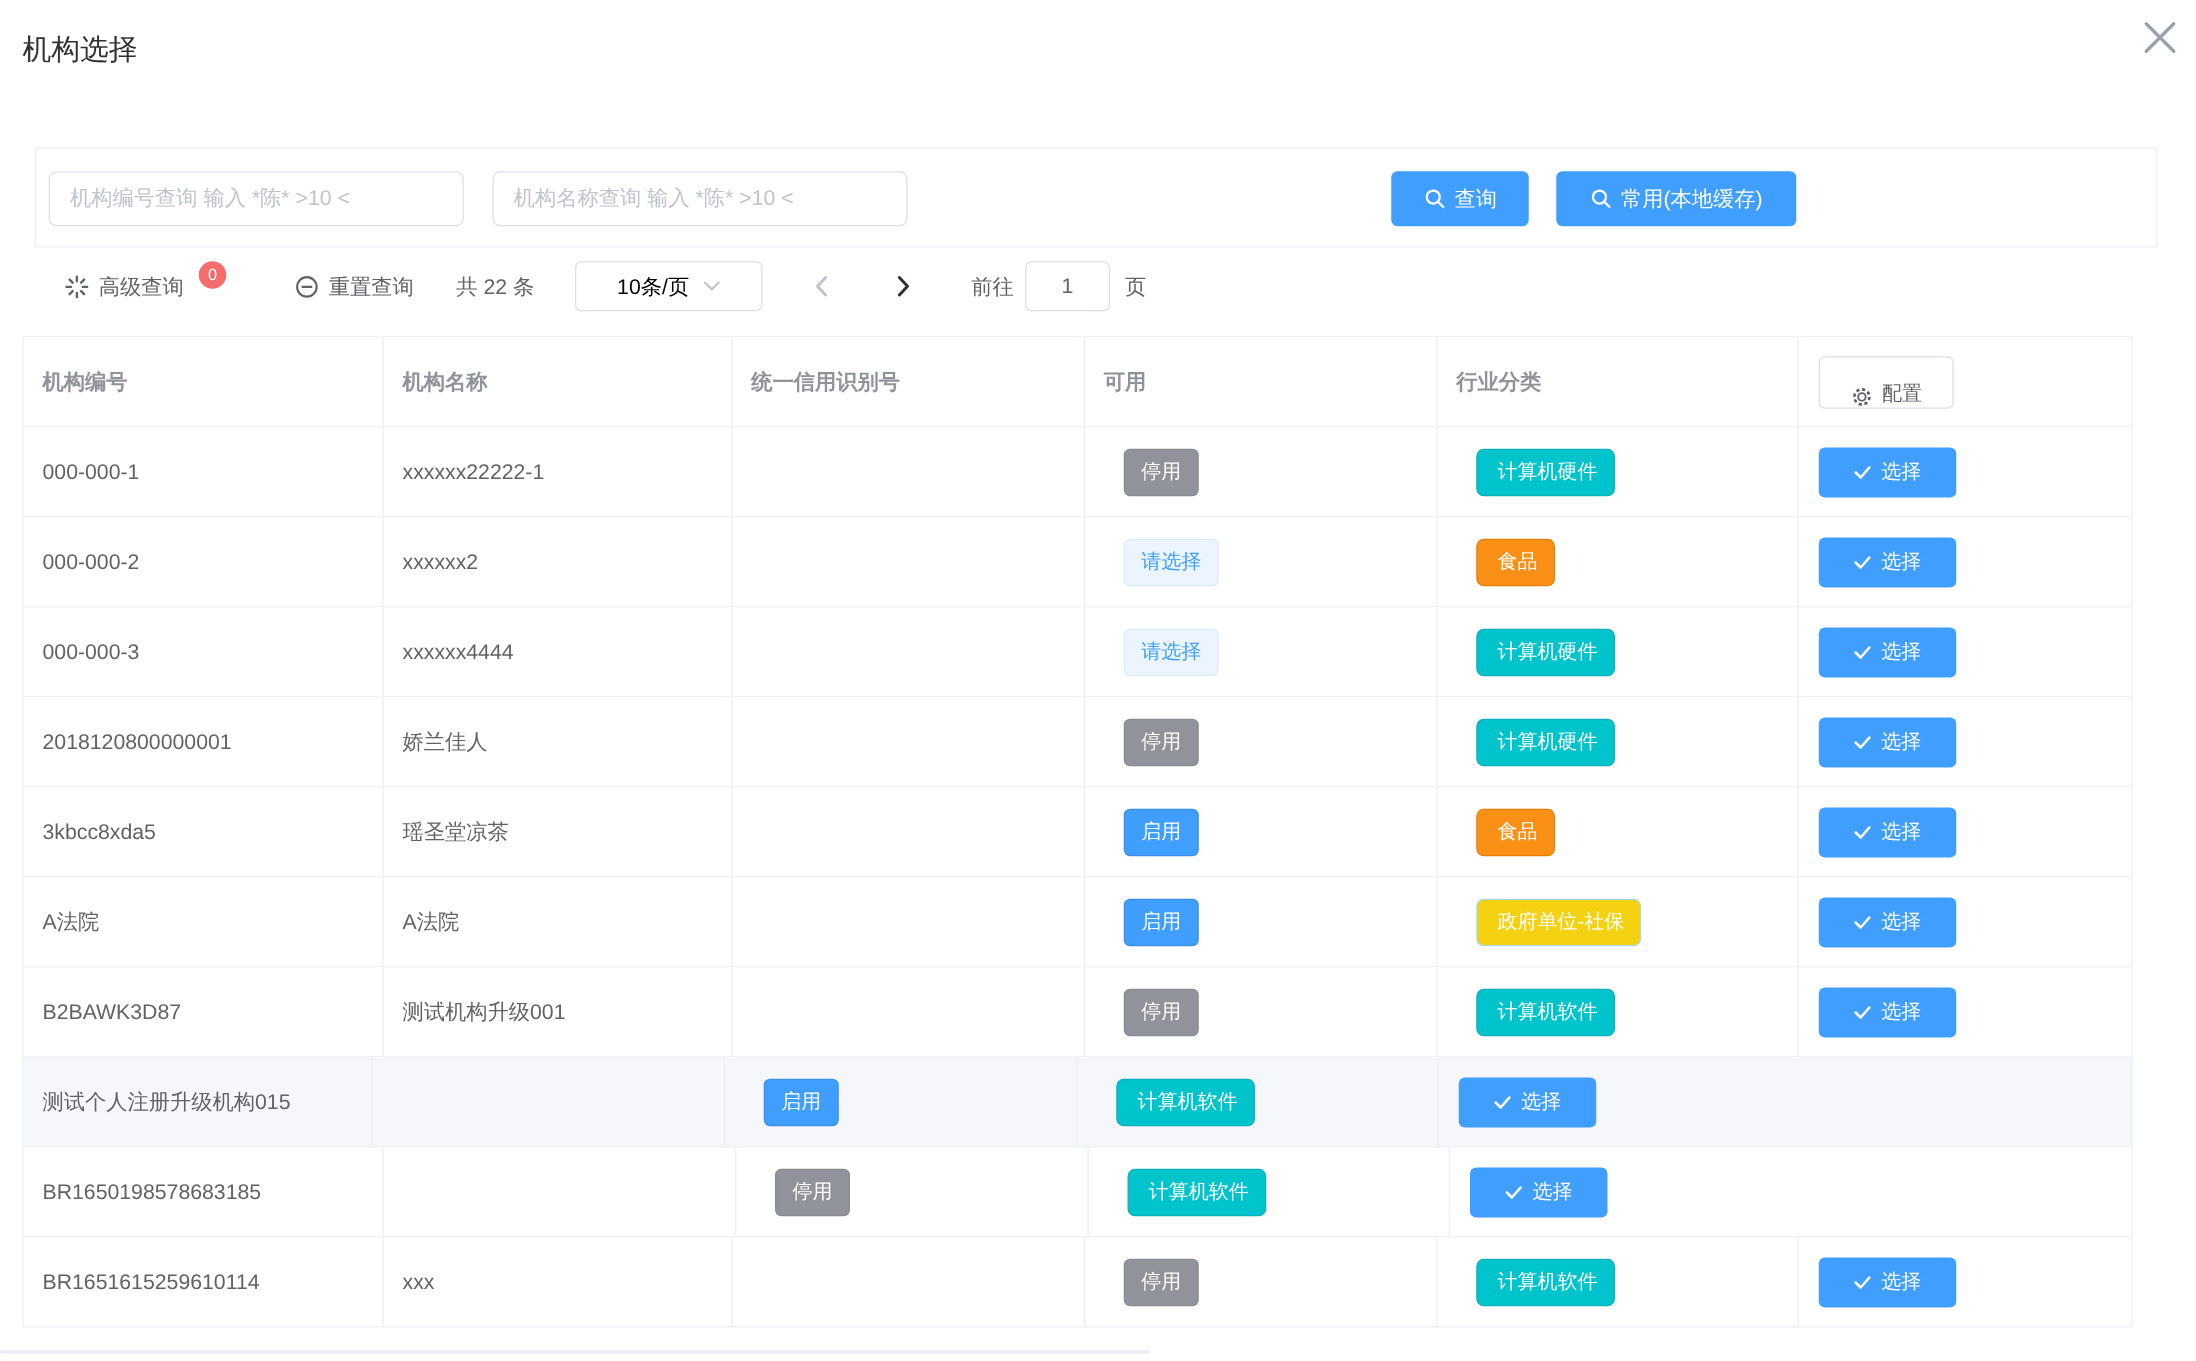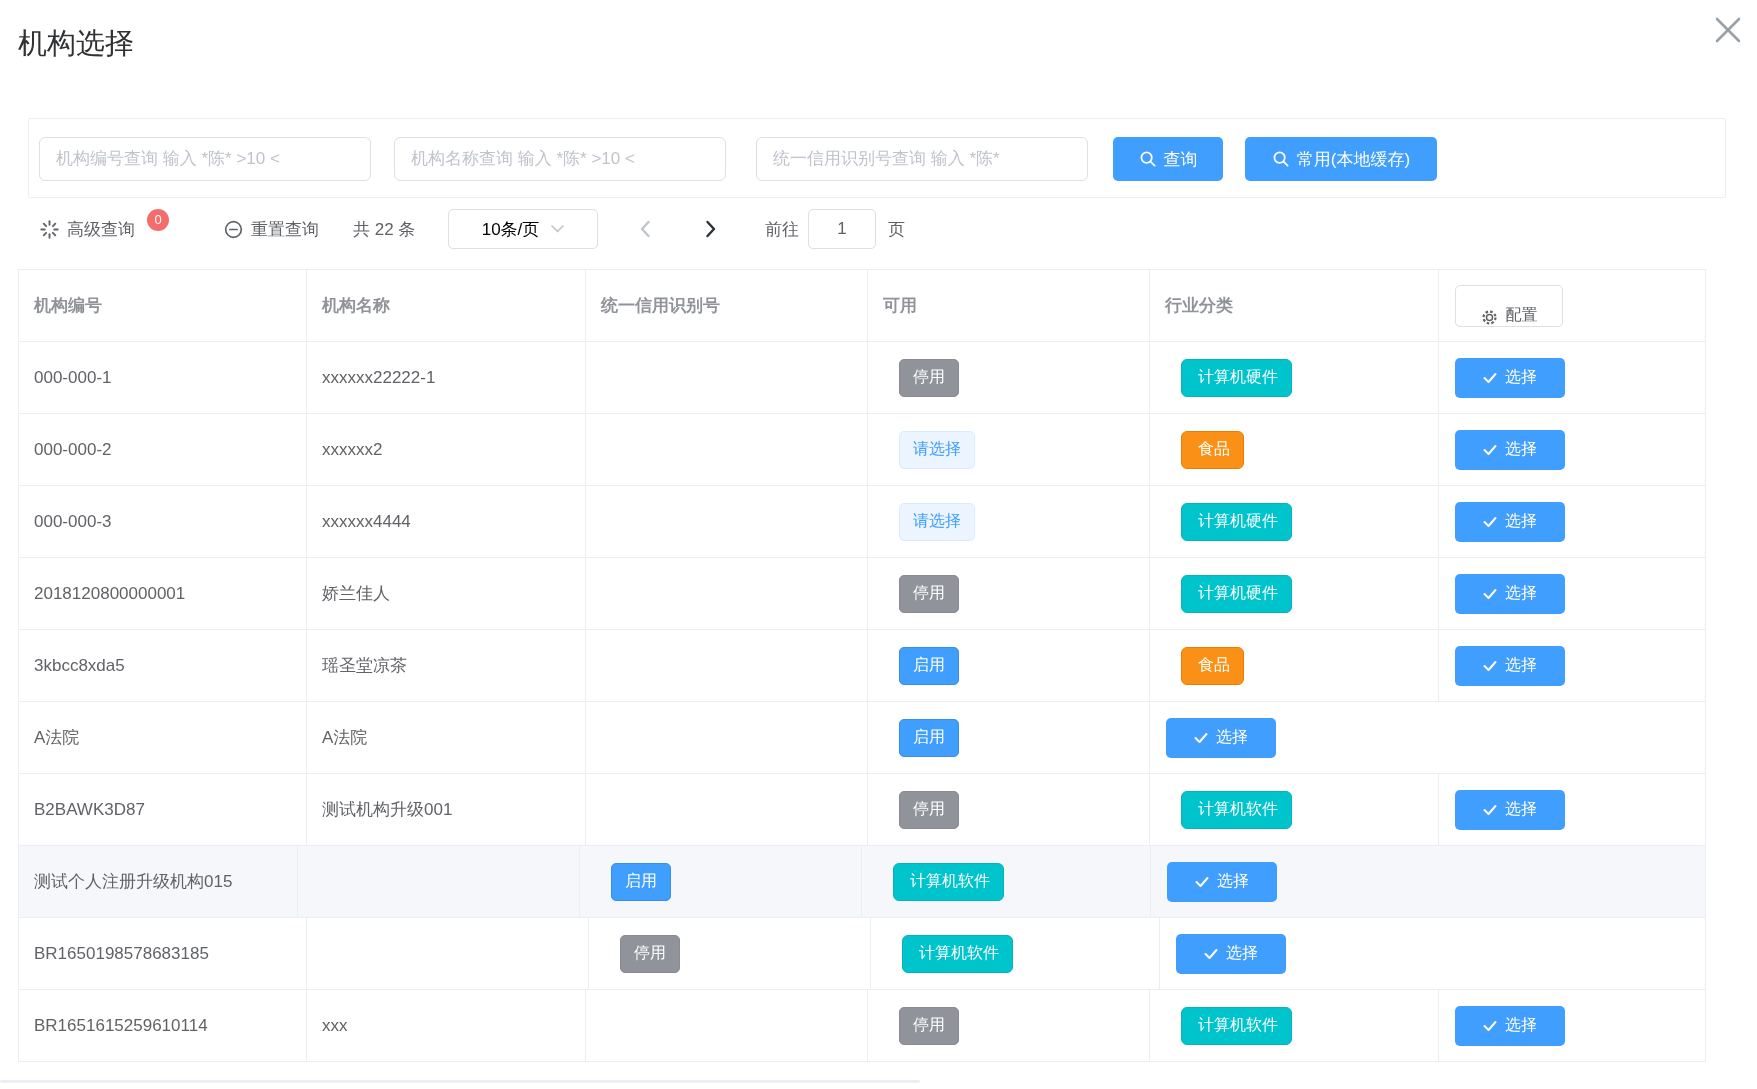--- a/index.html
+++ b/index.html
@@ -1,39 +1,39 @@
 <!DOCTYPE html>
 <html><head>
 <meta charset="utf-8">
 <style>
   * { box-sizing: border-box; margin: 0; padding: 0; }
   html,body { width:1757px; height:1089px; background:#fff;
     font-family:"Liberation Sans","DejaVu Sans",sans-serif; color:#606266; }
   body { position:relative; overflow:hidden; }
 
-  .dialog-title { position:absolute; left:18px; top:24px; font-size:29px; color:#303133; font-weight:400; }
+  .dialog-title { position:absolute; left:18px; top:24px; font-size:23px; color:#303133; font-weight:400; }
   .close-btn { position:absolute; left:1708px; top:10px; width:40px; height:40px; cursor:pointer;
     display:flex; align-items:center; justify-content:center; }
 
   
   .search-panel { position:absolute; left:28px; top:118px; width:1698px; height:80px;
     border:1px solid #ebeef5; border-radius:2px; background:#fff; }
   .search-panel .inp { position:absolute; top:18px; height:44px; width:332px;
     border:1px solid #dcdfe6; border-radius:6px; padding:0 16px; font-size:17px; color:#4d7c0f;
     outline:none; font-family:inherit; }
   .search-panel .inp::placeholder { color:#bfc3cc; }
   .inp-1 { left:10px; } .inp-2 { left:365px; } .inp-3 { left:727px; }
   .btn-primary { position:absolute; top:18px; height:44px; border:none; border-radius:5px;
     background:#409eff; color:#fff; font-size:17px; display:flex; align-items:center; justify-content:center;
     gap:7px; cursor:pointer; font-family:inherit; }
   .btn-query { left:1084px; width:110px; }
   .btn-fav { left:1216px; width:192px; }
 
   
-  .toolbar { position:absolute; left:0; top:206px; width:1519px; height:46px; }
+  .toolbar { position:absolute; left:12px; top:206px; width:1519px; height:46px; }
   .tb-item { position:absolute; top:0; height:46px; display:flex; align-items:center; gap:8px;
     font-size:17px; color:#606266; cursor:pointer; }
   .adv { left:40px; }
   .num-badge { display:inline-block; min-width:22px; height:22px; border-radius:11px; background:#f56c6c;
     color:#fff; font-size:13px; line-height:22px; text-align:center; transform:translateY(-9px); margin-left:4px; }
   .reset { left:224px; }
   .total { left:353px; cursor:default; }
   .page-size { left:448px; width:150px; height:40px; top:3px; border:1px solid #dcdfe6; border-radius:5px;
     justify-content:center; gap:12px; color:#000000; background:#fff; }
   .pg-prev { left:628px; width:34px; justify-content:center; }
@@ -81,21 +81,20 @@
 <div class="close-btn">
   <svg width="36" height="36" viewBox="0 0 36 36">
     <line x1="7" y1="7" x2="29" y2="29" stroke="#9aa0a8" stroke-width="2.6" stroke-linecap="round"></line>
     <line x1="29" y1="7" x2="7" y2="29" stroke="#9aa0a8" stroke-width="2.6" stroke-linecap="round"></line>
   </svg>
 </div>
 
 <div class="search-panel">
   <input class="inp inp-1" placeholder="机构编号查询 输入 *陈* &gt;10 &lt;" style="">
   <input class="inp inp-2" placeholder="机构名称查询 输入 *陈* &gt;10 &lt;" style="">
-  <input class="inp inp-3" placeholder="统一信用识别号查询 输入 *陈*" style="">
   <button class="btn-primary btn-query">
     <span>
       <svg width="18" height="18" viewBox="0 0 18 18">
         <circle cx="7.6" cy="7.6" r="5.2" fill="none" stroke="#fff" stroke-width="1.8"></circle>
         <line x1="11.6" y1="11.6" x2="15.6" y2="15.6" stroke="#fff" stroke-width="1.8" stroke-linecap="round"></line>
       </svg>
     </span>
     <span>查询</span>
   </button>
   <button class="btn-primary btn-fav">
@@ -298,20 +297,23 @@
     </div>
   </div>
 
   <div class="tr">
     <div class="td c1">A法院</div>
     <div class="td c2">A法院</div>
     <div class="td c3"></div>
     <div class="td c4">
         <span class="badge st-on">启用</span>
       </div>
+    <div class="td c5">
+        <span class="badge ind ind-yellow">政府单位-社保</span>
+      </div>
     <div class="td c6">
       <button class="select-btn">
         <span>
             <svg width="14" height="12" viewBox="0 0 14 12">
               <polyline points="1.5,6 5.5,10 12.5,2" fill="none" stroke="#fff" stroke-width="2" stroke-linecap="round" stroke-linejoin="round"></polyline>
             </svg>
           </span>
         <span>选择</span>
       </button>
     </div>

